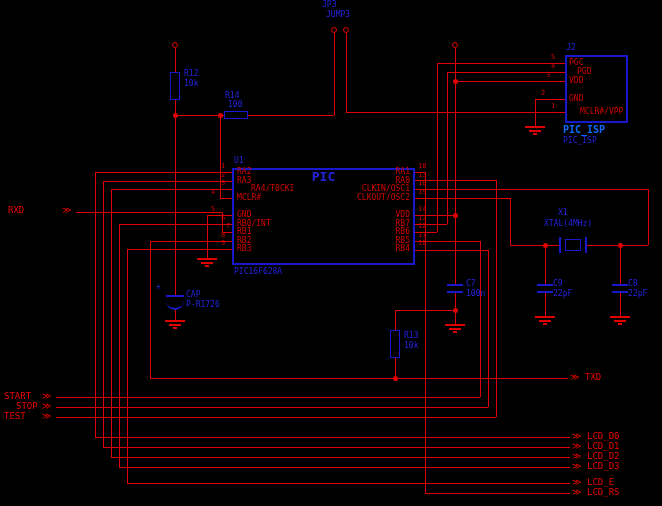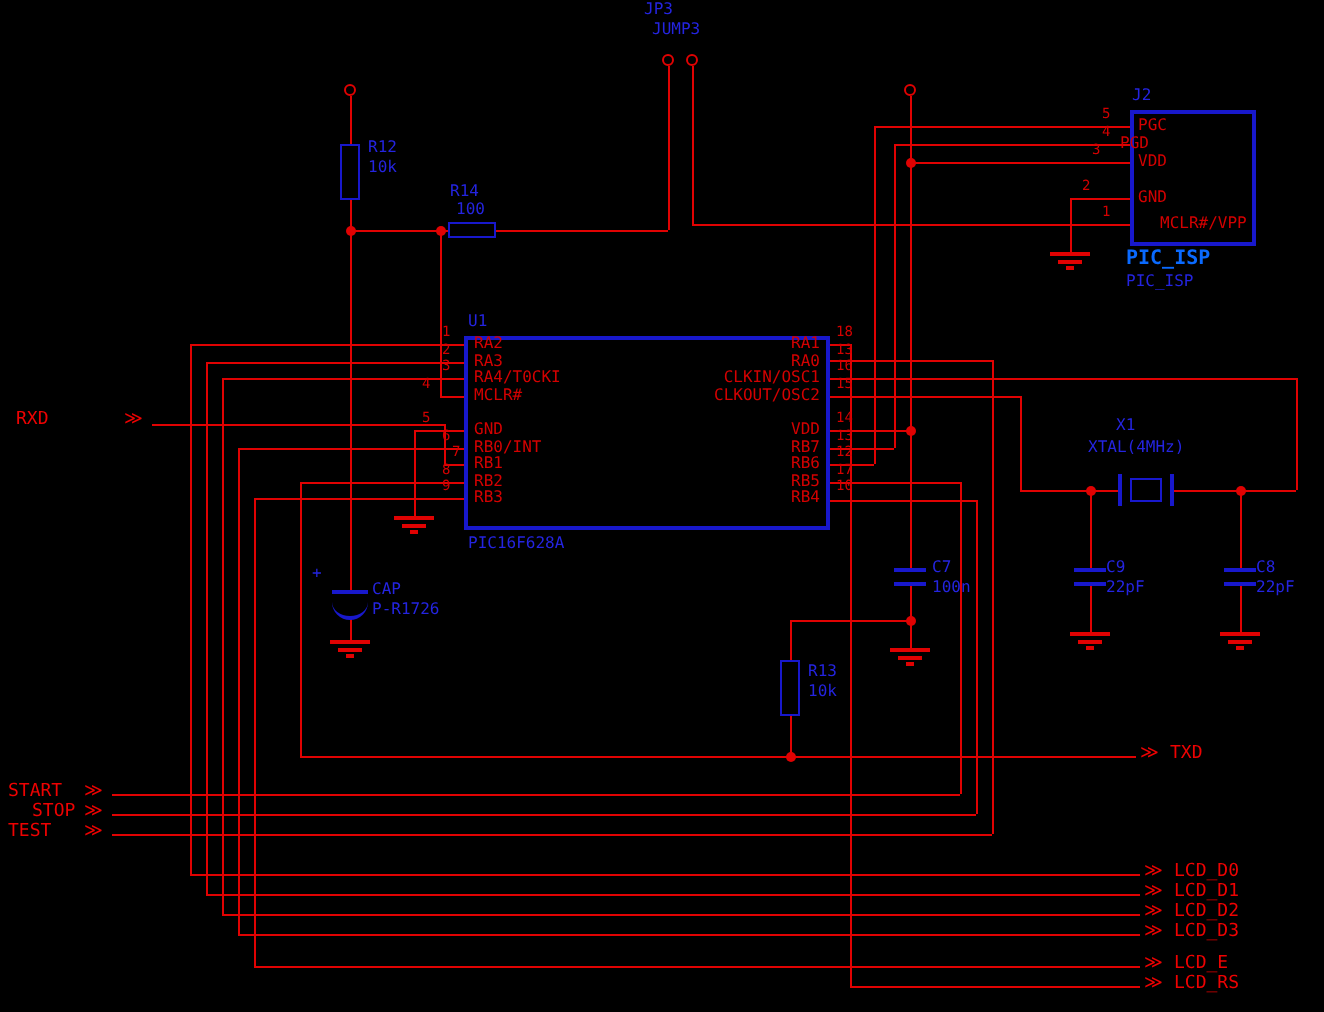--- a/index.html
+++ b/index.html
@@ -131,25 +131,26 @@
     </div>
   <div class="gnd" style="left:535px;top:316px">
       <i></i>
     </div>
   <div class="gnd" style="left:610px;top:316px">
       <i></i>
     </div>
 
   <div class="box" style="left:232px;top:168px;width:183px;height:97px"></div>
   <span class="t bl" style="left:234px;top:157px">U1</span>
+  <div class="t title" style="left:232px;top:170px;width:183px;text-align:center">PIC</div>
   <span class="t bl" style="left:234px;top:268px">PIC16F628A</span>
 
   <span class="t pn" style="left:237px;top:168px">RA2</span>
   <span class="t pn" style="left:237px;top:177px">RA3</span>
-  <span class="t pn" style="left:237px;top:185px">RA4/T0CKI</span>
+  <span class="t pn" style="left:251px;top:185px">RA4/T0CKI</span>
   <span class="t pn" style="left:237px;top:194px">MCLR#</span>
   <span class="t pn" style="left:237px;top:211px">GND</span>
   <span class="t pn" style="left:237px;top:220px">RB0/INT</span>
   <span class="t pn" style="left:237px;top:228px">RB1</span>
   <span class="t pn" style="left:237px;top:237px">RB2</span>
   <span class="t pn" style="left:237px;top:245px">RB3</span>
 
   <span class="t pnum" style="left:221px;top:163px">1</span>
   <span class="t pnum" style="left:221px;top:172px">2</span>
   <span class="t pnum" style="left:221px;top:180px">3</span>
@@ -176,21 +177,21 @@
   <span class="t pnum" style="left:418px;top:189px">15</span>
   <span class="t pnum" style="left:418px;top:206px">14</span>
   <span class="t pnum" style="left:418px;top:215px">13</span>
   <span class="t pnum" style="left:418px;top:223px">12</span>
   <span class="t pnum" style="left:418px;top:232px">17</span>
   <span class="t pnum" style="left:418px;top:240px">10</span>
 
   <div class="box" style="left:565px;top:55px;width:63px;height:68px"></div>
   <span class="t bl" style="left:566px;top:44px">J2</span>
   <span class="t pn" style="left:569px;top:59px">PGC</span>
-  <span class="t pn" style="left:560px;top:68px">PGD</span>
+  <span class="t pn" style="left:577px;top:68px">PGD</span>
   <span class="t pn" style="left:569px;top:77px">VDD</span>
   <span class="t pn" style="left:569px;top:95px">GND</span>
   <span class="t pn" style="left:580px;top:108px">MCLR#/VPP</span>
   <span class="t pnum" style="left:551px;top:54px">5</span>
   <span class="t pnum" style="left:551px;top:63px">4</span>
   <span class="t pnum" style="left:546px;top:72px">3</span>
   <span class="t pnum" style="left:541px;top:90px">2</span>
   <span class="t pnum" style="left:551px;top:103px">1</span>
   <span class="t sheet" style="left:563px;top:125px">PIC_ISP</span>
   <span class="t bl" style="left:563px;top:137px">PIC_ISP</span>

